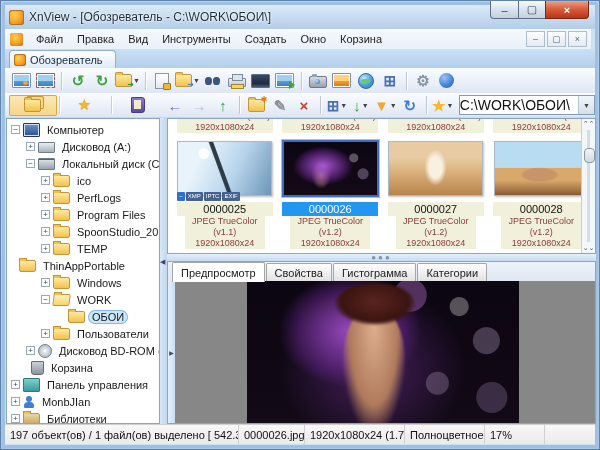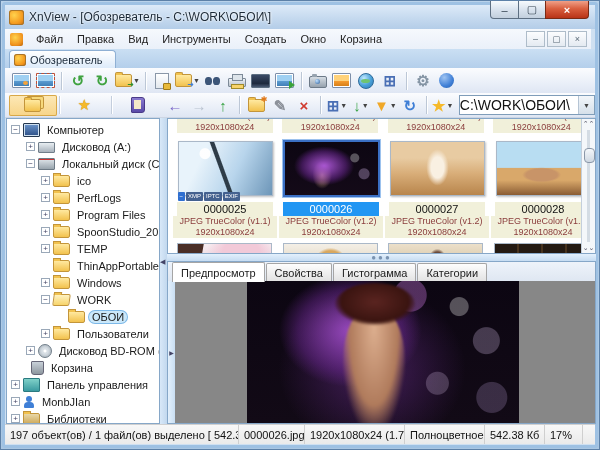--- a/index.html
+++ b/index.html
@@ -134,21 +134,21 @@
   .thumbrow{display:flex;padding-left:5px;margin-top:3px;}
   .cell{width:104px;margin-right:2px;display:flex;flex-direction:column;align-items:center;}
   .thumbwrap{width:99px;height:59px;position:relative;display:flex;align-items:center;justify-content:center;}
   .thumb{width:93px;height:53px;border:1px solid #aab8c8;box-shadow:1px 1px 2px rgba(0,0,0,.25);}
   .cell.sel .thumb{border:2px solid #3a6fc4;box-shadow:0 0 0 1px #9cc2ee;}
   .badges{position:absolute;left:2px;bottom:-3px;display:flex;gap:1px;}
   .badge{background:#44618f;color:#fff;font-size:6px;line-height:9px;padding:0 2px;border-radius:1px;}
   .badge:first-child{background:#2f6fd0;}
   .nameline{width:96px;margin-top:4px;font-size:11px;line-height:14px;text-align:center;color:#111;background:#f1f0da;}
   .cell.sel .nameline{background:#2196f3;color:#fff;}
-  .fmt,.siz{width:104px;font-size:9px;line-height:11px;text-align:center;color:#8a3c3c;background:#f1f0da;}
+  .fmt,.siz{width:80px;font-size:9px;line-height:11px;text-align:center;color:#8a3c3c;background:#f1f0da;}
   .row3{display:flex;padding-left:5px;margin-top:5px;}
   .cell3{width:104px;margin-right:2px;display:flex;justify-content:center;}
   .thumb3{width:93px;height:24px;border:1px solid #aab8c8;border-bottom:none;}
   
   .art-winter{background:radial-gradient(circle at 28% 22%,rgba(255,255,255,.95) 0 5px,transparent 6px),
        linear-gradient(70deg,transparent 44%,#2e3c48 45% 48%,transparent 49%),
        linear-gradient(115deg,#e8f3fb 25%,#b8d5ec 60%,#6d96b8 100%);}
   .art-dancer{background:radial-gradient(circle at 75% 30%,rgba(255,255,255,.3) 0 4px,transparent 5px),
        radial-gradient(circle at 85% 60%,rgba(230,200,255,.3) 0 5px,transparent 6px),
        radial-gradient(ellipse 40px 26px at 42% 45%,#a855d0,rgba(110,40,150,.5) 55%,transparent 75%),
@@ -400,21 +400,21 @@
       <div class="trow" style="padding-left: 34px;">
         <span class="exp">+</span>
         <span class="tico folder"></span>
         <span class="tlabel">SpoonStudio_2011</span>
       </div>
       <div class="trow" style="padding-left: 34px;">
         <span class="exp">+</span>
         <span class="tico folder"></span>
         <span class="tlabel">TEMP</span>
       </div>
-      <div class="trow" style="padding-left: 34px;">
+      <div class="trow" style="">
         <span class="noexp"></span>
         <span class="tico folder"></span>
         <span class="tlabel">ThinAppPortable</span>
       </div>
       <div class="trow" style="padding-left: 34px;">
         <span class="exp">+</span>
         <span class="tico folder"></span>
         <span class="tlabel">Windows</span>
       </div>
       <div class="trow" style="padding-left: 34px;">
@@ -566,17 +566,16 @@
       <div class="photo"></div>
     </div>
     <div class="collapse">▶</div>
   </div>
 
   <div class="statusbar" id="statusbar">
       <span class="seg">197 объект(ов) / 1 файл(ов) выделено [ 542.38 Кб ]</span>
       <span class="seg">0000026.jpg</span>
       <span class="seg">1920x1080x24 (1.78)</span>
       <span class="seg">Полноцветное</span>
-      <span class="seg">542.38 Кб</span>
       <span class="seg">17%</span>
       <span class="seg fill"></span>
     </div>
 </div>
 
 </body></html>

